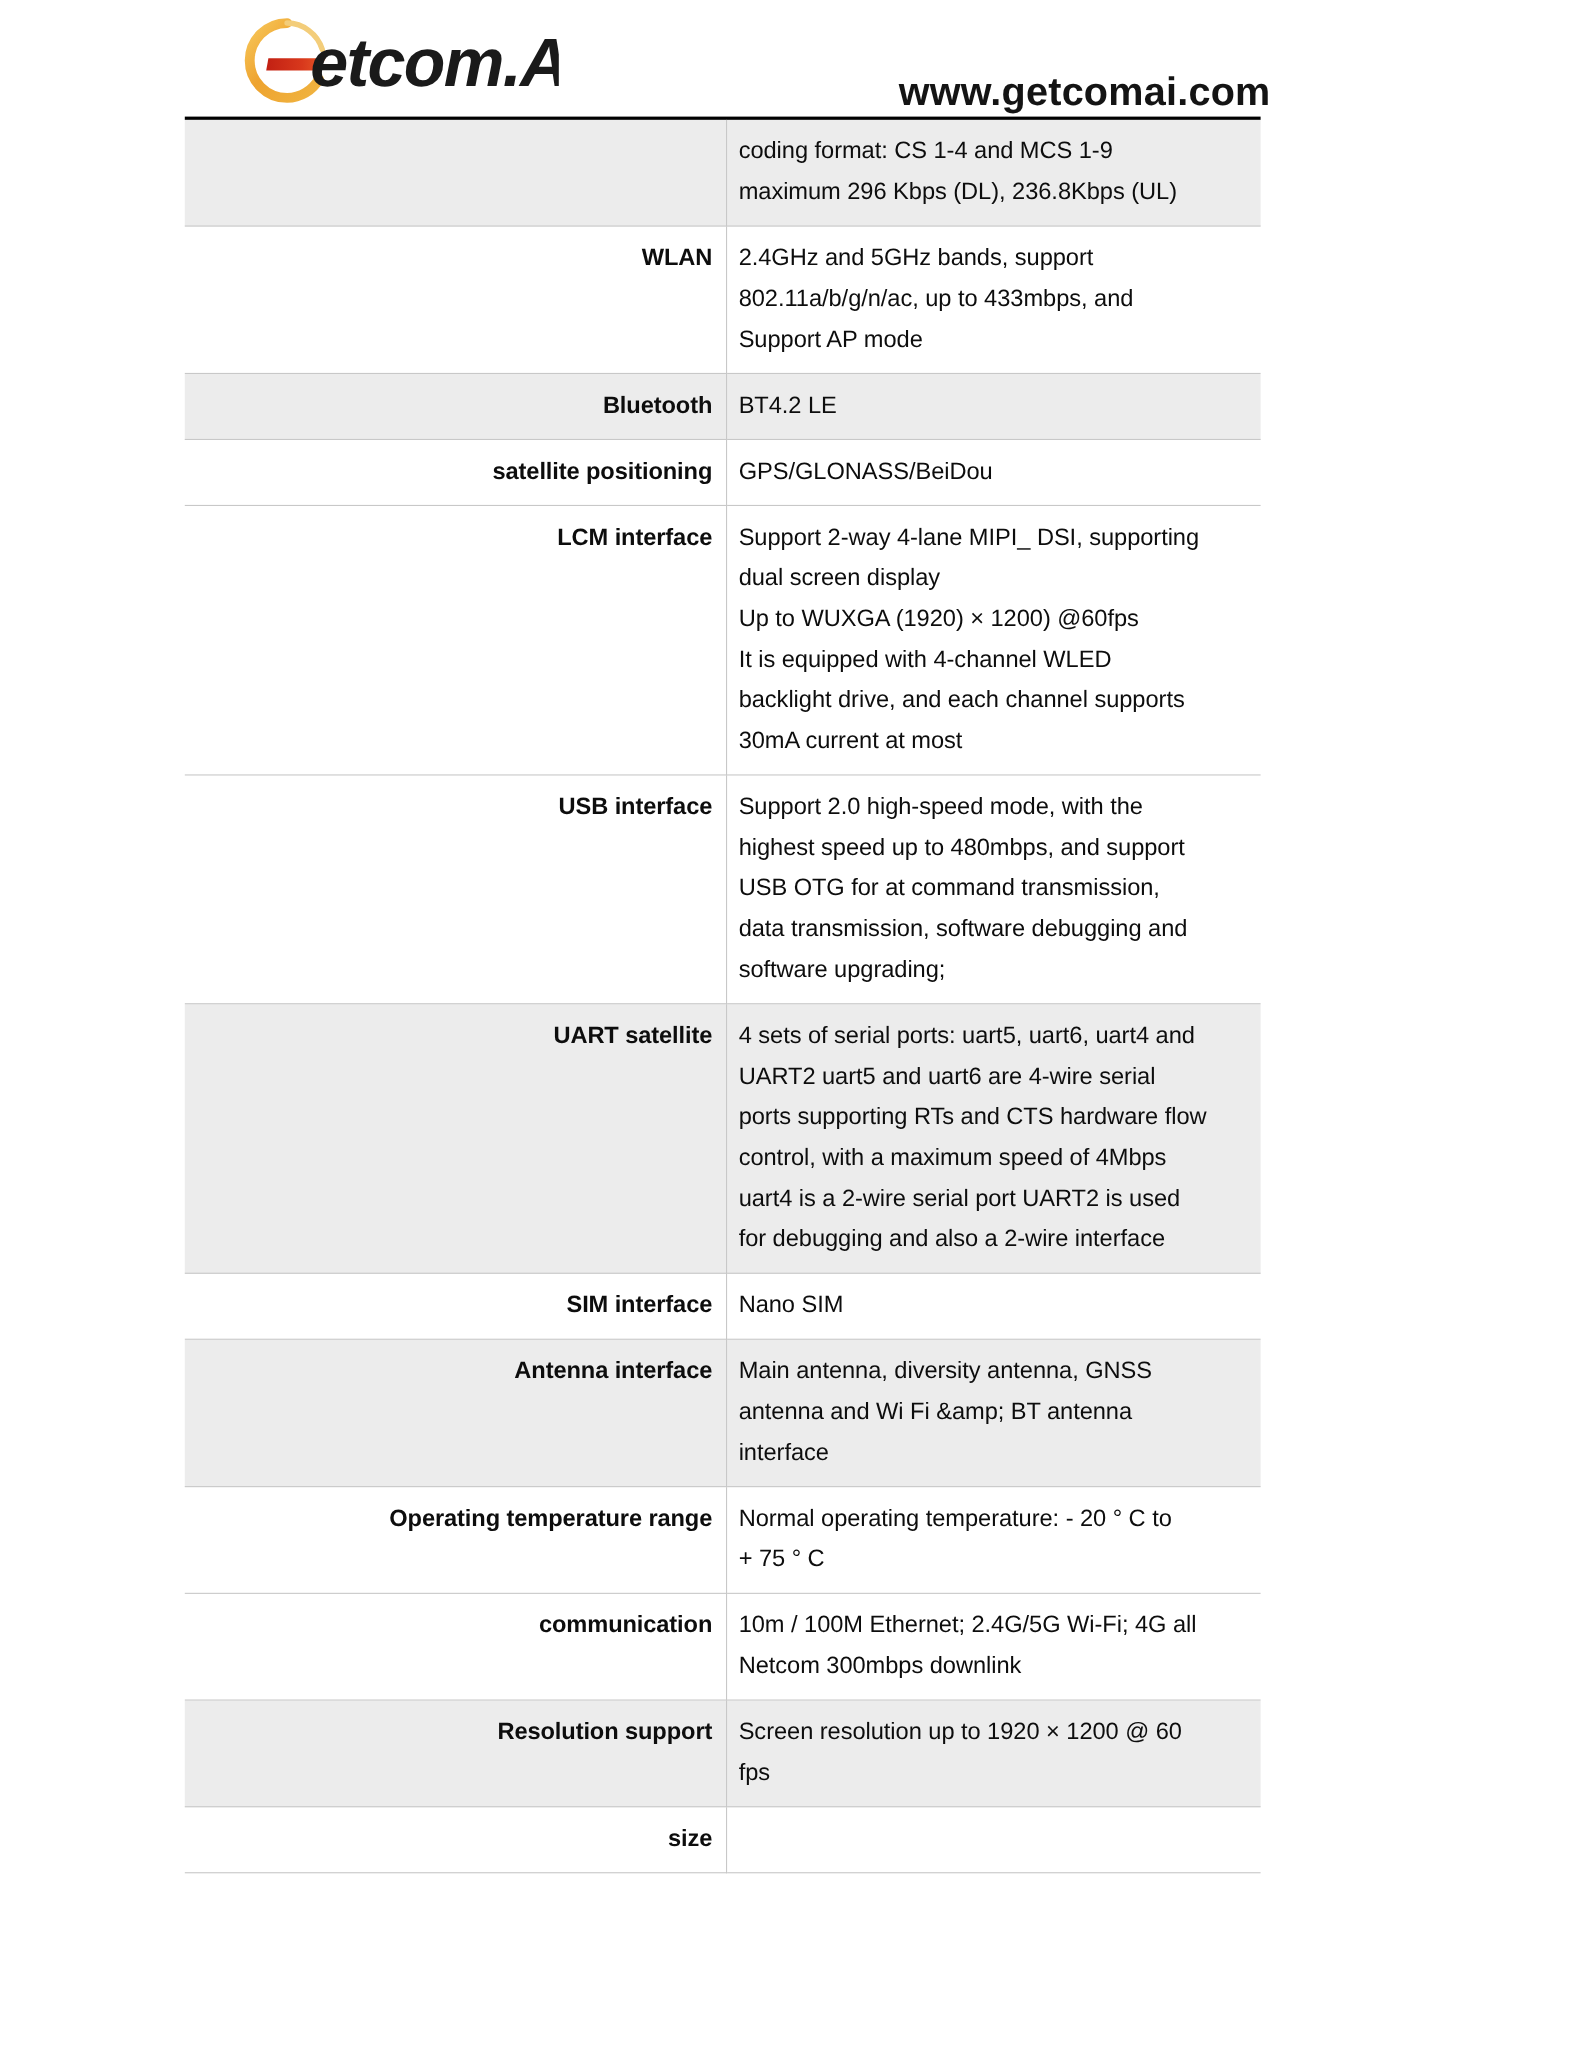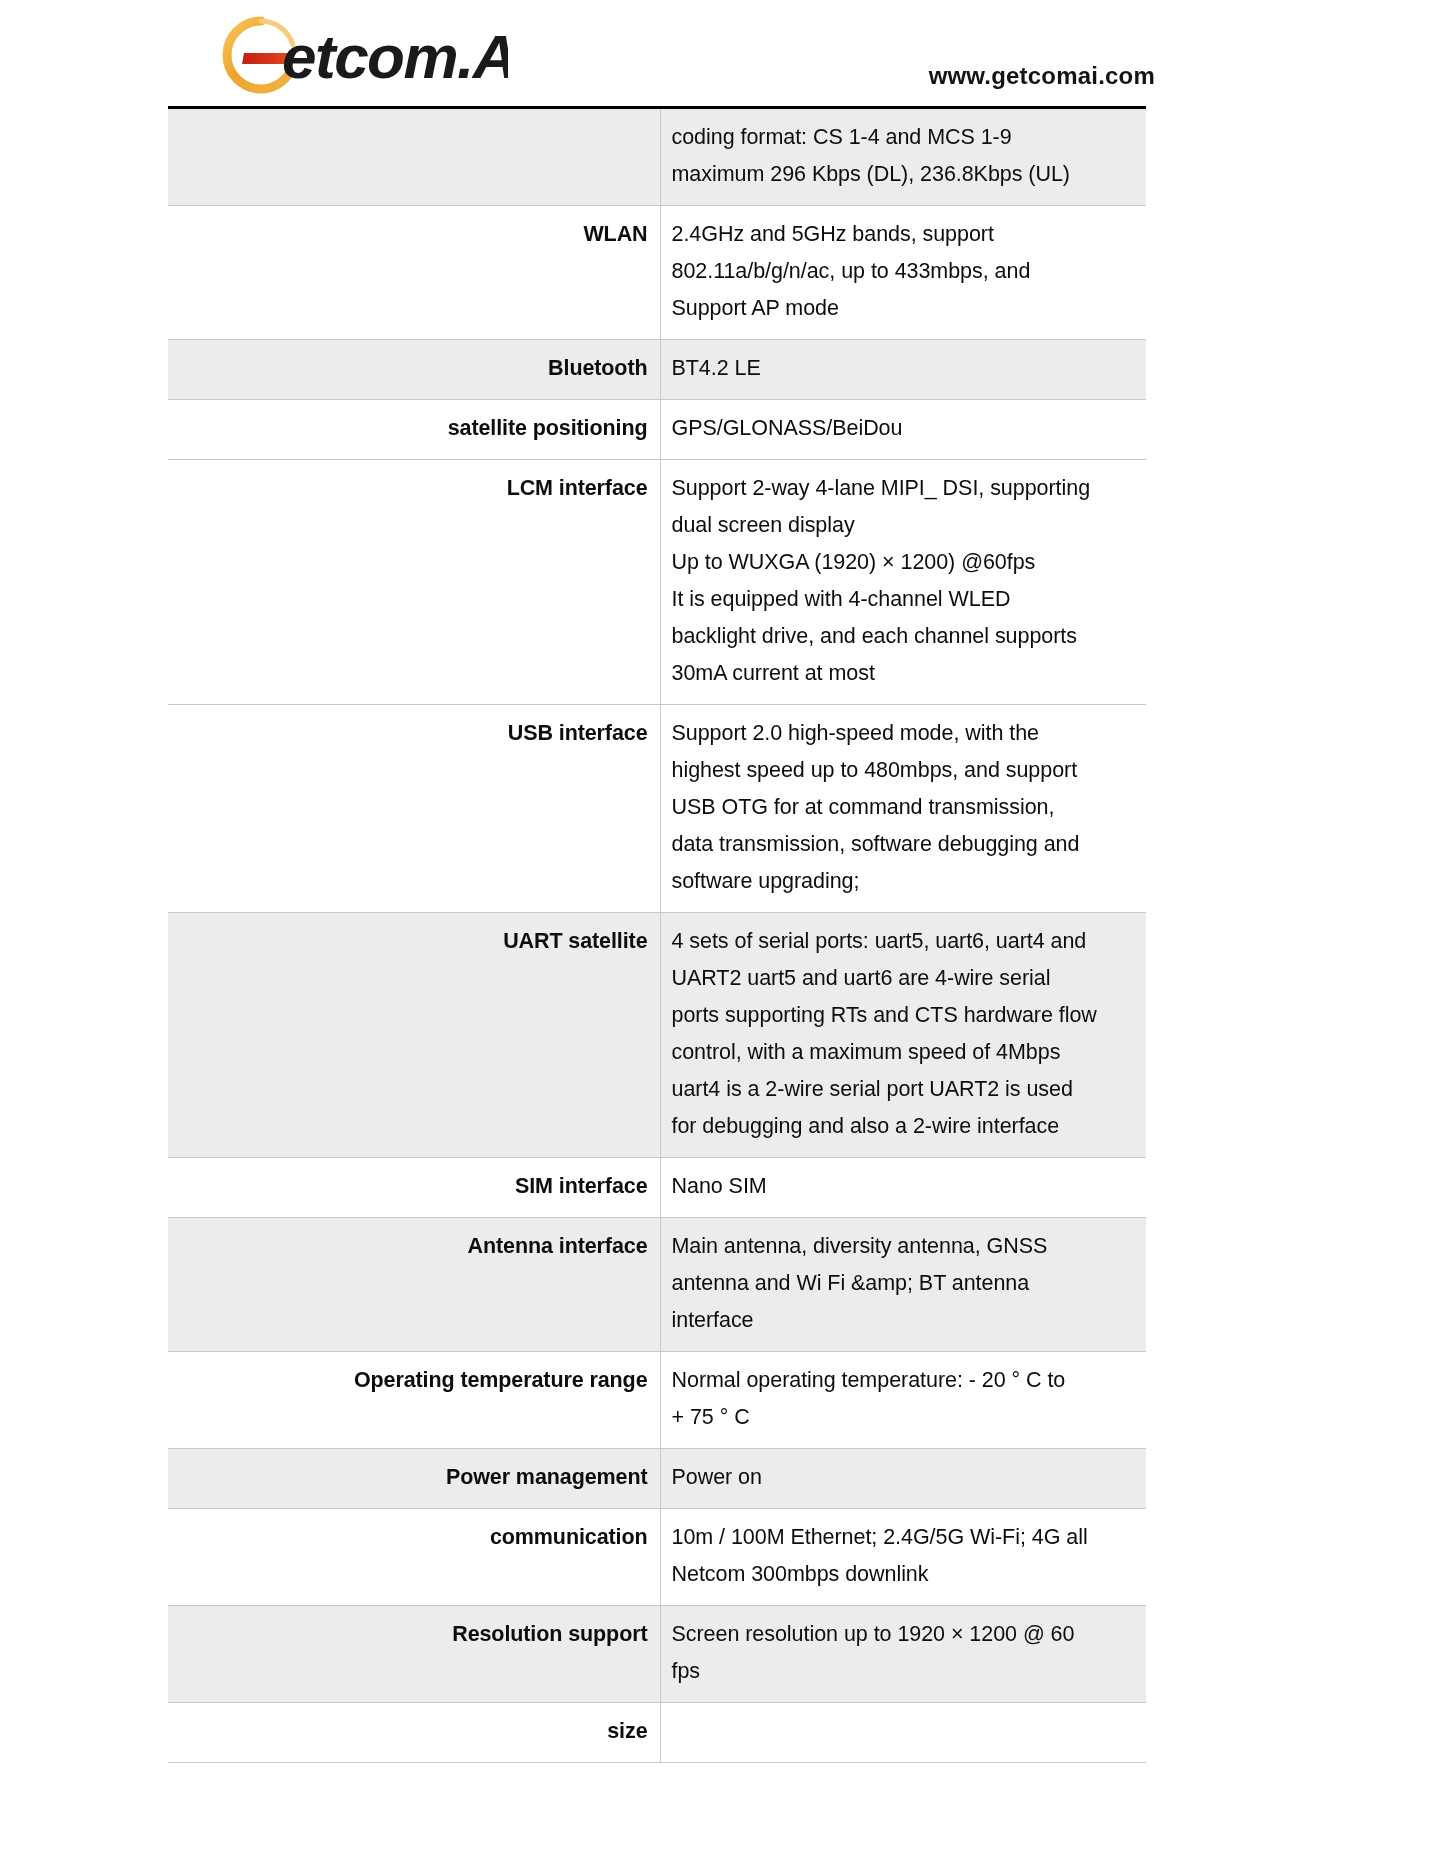--- a/index.html
+++ b/index.html
@@ -32,21 +32,21 @@
     height: 86px;
     display: flex;
     align-items: center;
   }
   .logo-svg { display: block; }
   .site-url {
     position: absolute;
     right: 289px;
     top: 62px;
     font-family: "Liberation Sans", sans-serif;
-    font-size: 24px;
+    font-size: 36px;
     font-weight: 700;
     color: #141414;
     letter-spacing: 0.2px;
     white-space: nowrap;
   }
   .header-rule {
     position: absolute;
     left: 168px;
     top: 106px;
     width: 978px;
@@ -228,26 +228,20 @@
       </tr>
 
       <tr class="plain">
         <td class="label">Operating temperature range</td>
         <td class="value">
           <p class="justify-all">Normal operating temperature: - 20 ° C to</p>
           <p class="last">+ 75 ° C</p>
         </td>
       </tr>
 
-      <tr class="shade">
-        <td class="label">Power management</td>
-        <td class="value">
-          <p class="last">Power on</p>
-        </td>
-      </tr>
 
       <tr class="plain">
         <td class="label">communication</td>
         <td class="value">
           <p>10m / 100M Ethernet; 2.4G/5G Wi-Fi; 4G all</p>
           <p class="last">Netcom 300mbps downlink</p>
         </td>
       </tr>
 
       <tr class="shade">

